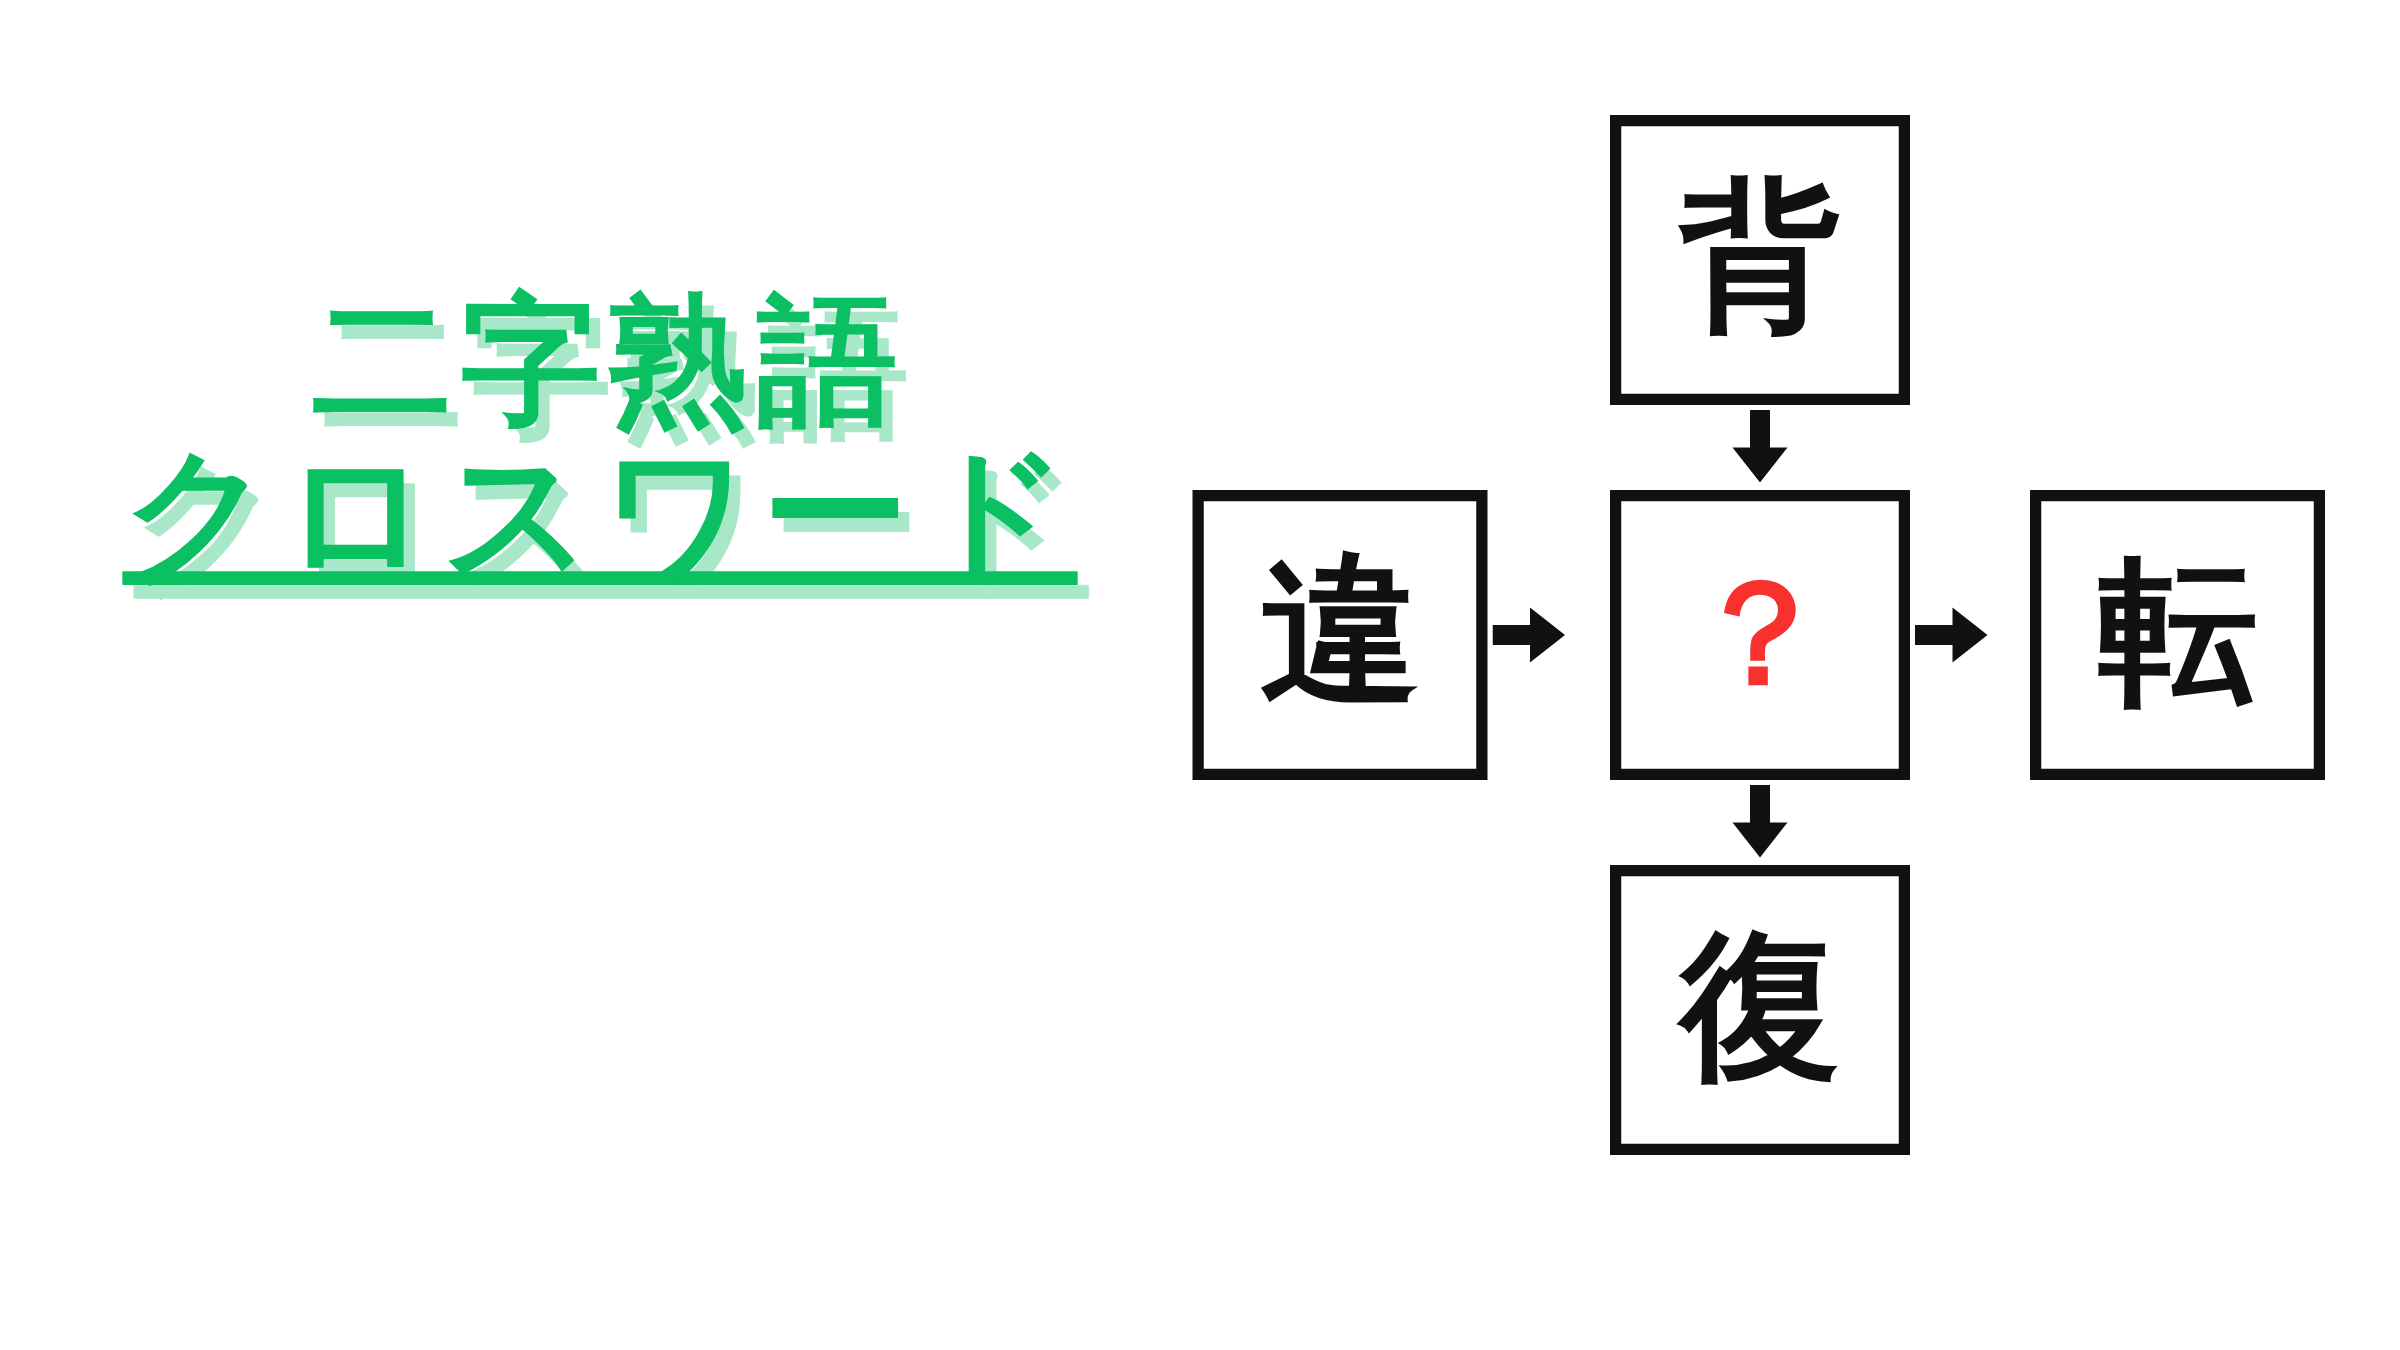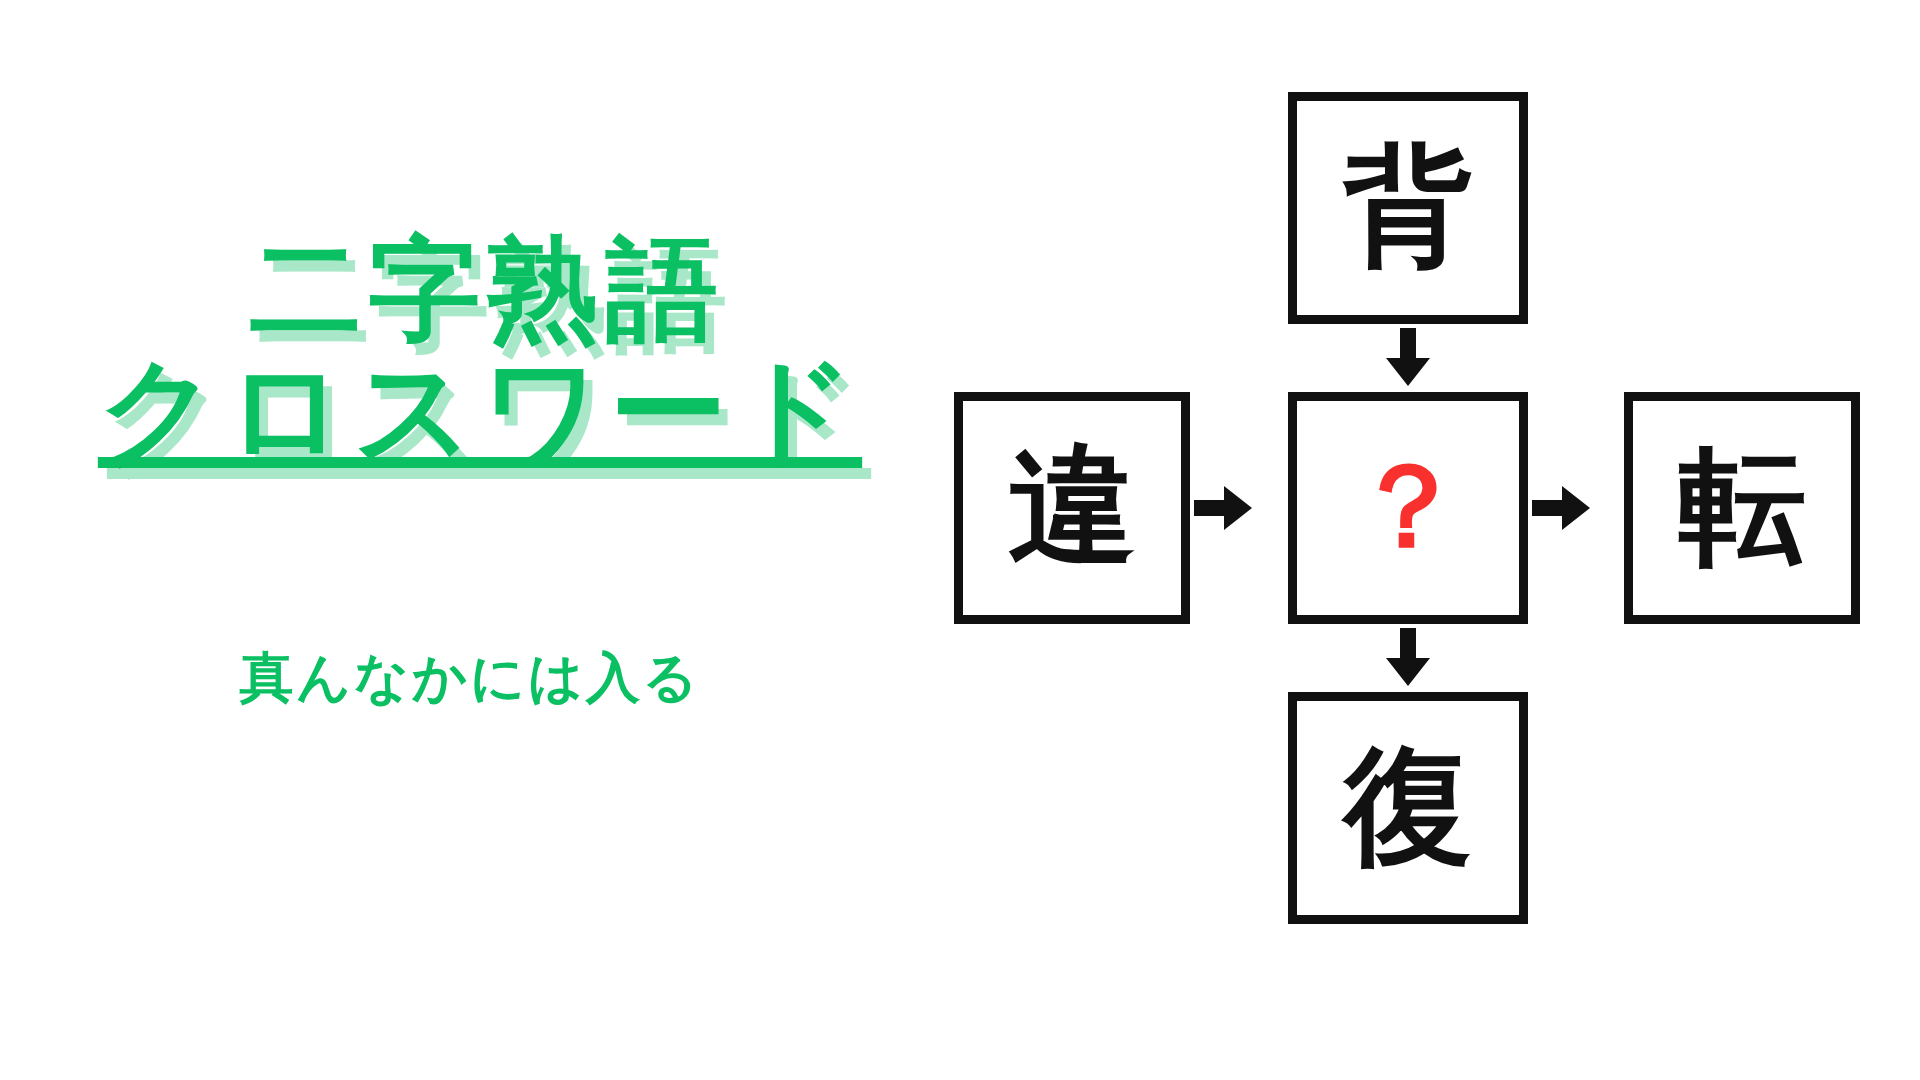--- a/index.html
+++ b/index.html
@@ -111,21 +111,20 @@
 <body>
 
 <div id="stage">
 
   <div class="title-block">
     <div class="title-line l1">二字熟語</div>
     <div class="title-line l2">クロスワード</div>
   </div>
 
   <div class="subtitle-block">
-    <div class="subtitle-line">真んなかには入る</div>
   </div>
 
   <div id="diagram">
 
     <div class="cell" id="cell-top">
       <span class="cell-char">背</span>
     </div>
 
     <span class="arrow" id="arrow-top-center">
       <svg width="60" height="60" viewBox="0 0 60 60" aria-hidden="true">

